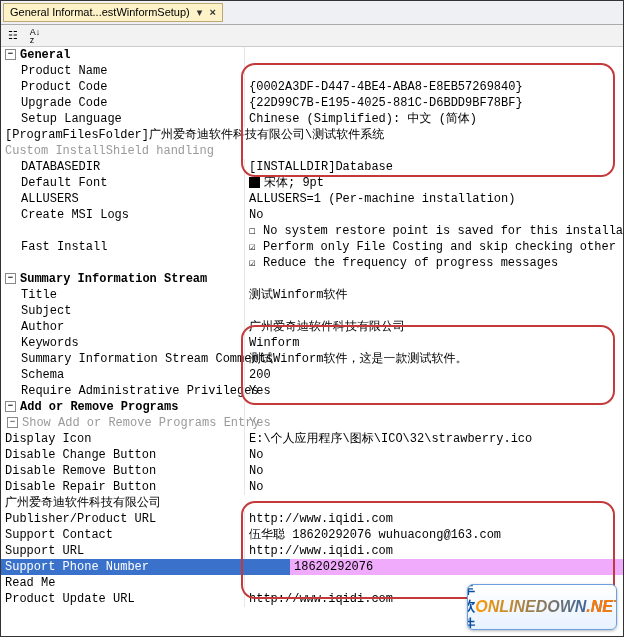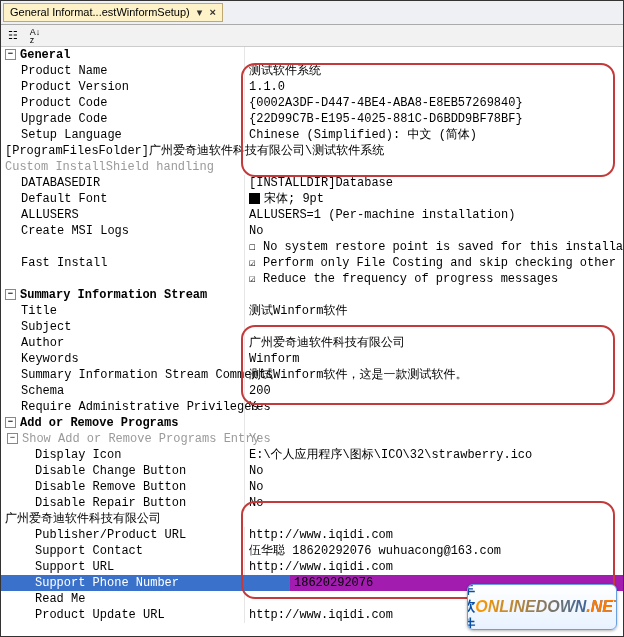--- a/index.html
+++ b/index.html
@@ -82,21 +82,21 @@
     align-items: center;
     justify-content: center;
     font-size: 9px;
     line-height: 9px;
     margin-right: 4px;
     margin-top: 2px;
     background: #fff;
     flex-shrink: 0;
   }
   .indent1 { margin-left: 16px; }
-  .indent2 { margin-left: 30px; }
+  .indent2 { }
   .muted { color: #9a9a9a; }
   .selected { background: #3a72cb; color: #fff; gap: 45px; }
   .selected .key { background: #3a72cb; color: #fff; border-right-color:#3a72cb; }
   .chk { font-size: 11px; display:inline-block; width:14px; flex-shrink:0; }
   .multi-line { flex-direction: column; }
   .multi-line > div { display:flex; }
   .font-sq { display:inline-block; width:11px; height:11px; background:#000; margin-right:4px; margin-top:2px;}
   .hl1, .hl2, .hl3 {
     position: absolute;
     border: 2px solid #c43a3a;
@@ -148,27 +148,20 @@
     <div class="key">
         <span class="expander">−</span>
         <span>General</span>
       </div>
     <div class="val"></div>
   </div>
   <div class="row">
       <div class="key">
         <span class="indent1">Product Name</span>
       </div>
-      <div class="val">测试软件系统</div>
-    </div>
-  <div class="row">
-      <div class="key">
-        <span class="indent1">Product Version</span>
-      </div>
-      <div class="val">1.1.0</div>
     </div>
   <div class="row">
       <div class="key">
         <span class="indent1">Product Code</span>
       </div>
       <div class="val">{0002A3DF-D447-4BE4-ABA8-E8EB57269840}</div>
     </div>
   <div class="row">
       <div class="key">
         <span class="indent1">Upgrade Code</span>
@@ -340,21 +333,21 @@
   <div class="row">
       <div class="key">
         <span class="indent2">Support URL</span>
       </div>
       <div class="val">http://www.iqidi.com</div>
     </div>
   <div class="row selected">
       <div class="key">
         <span class="indent2">Support Phone Number</span>
       </div>
-      <div class="val" style="background:#a21caf;color:#000;text-align:center;">18620292076</div>
+      <div class="val" style="background:#f0abfc;color:#000;text-align:center;">18620292076</div>
     </div>
   <div class="row">
       <div class="key">
         <span class="indent2">Read Me</span>
       </div>
       <div class="val"></div>
     </div>
   <div class="row">
       <div class="key">
         <span class="indent2">Product Update URL</span>

